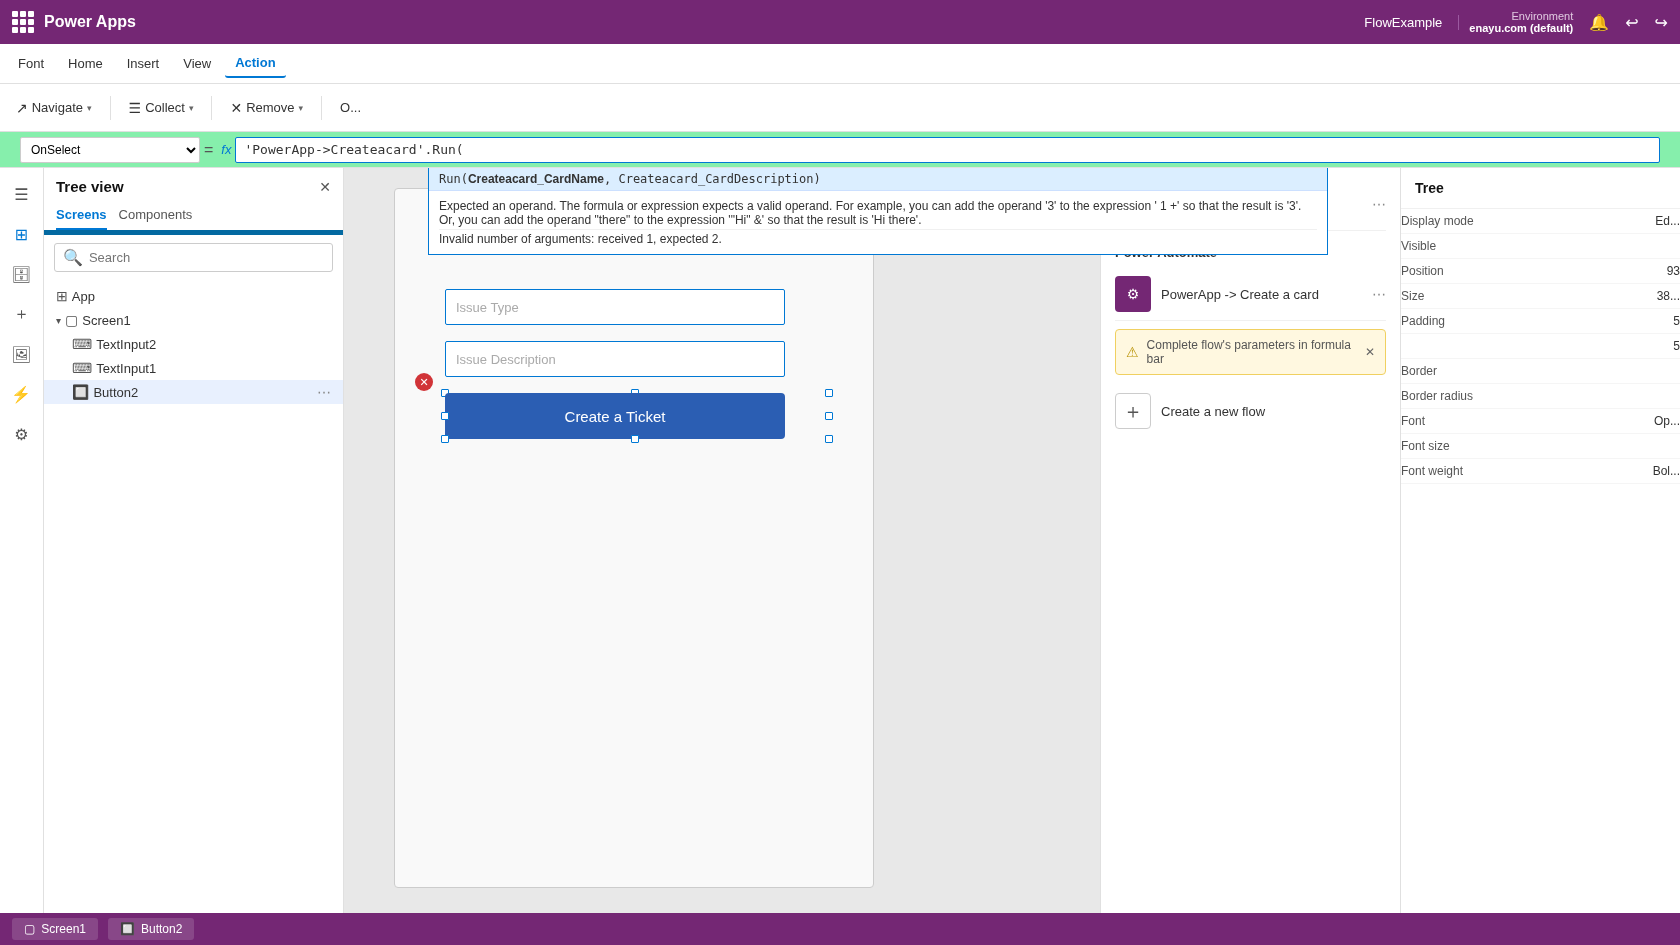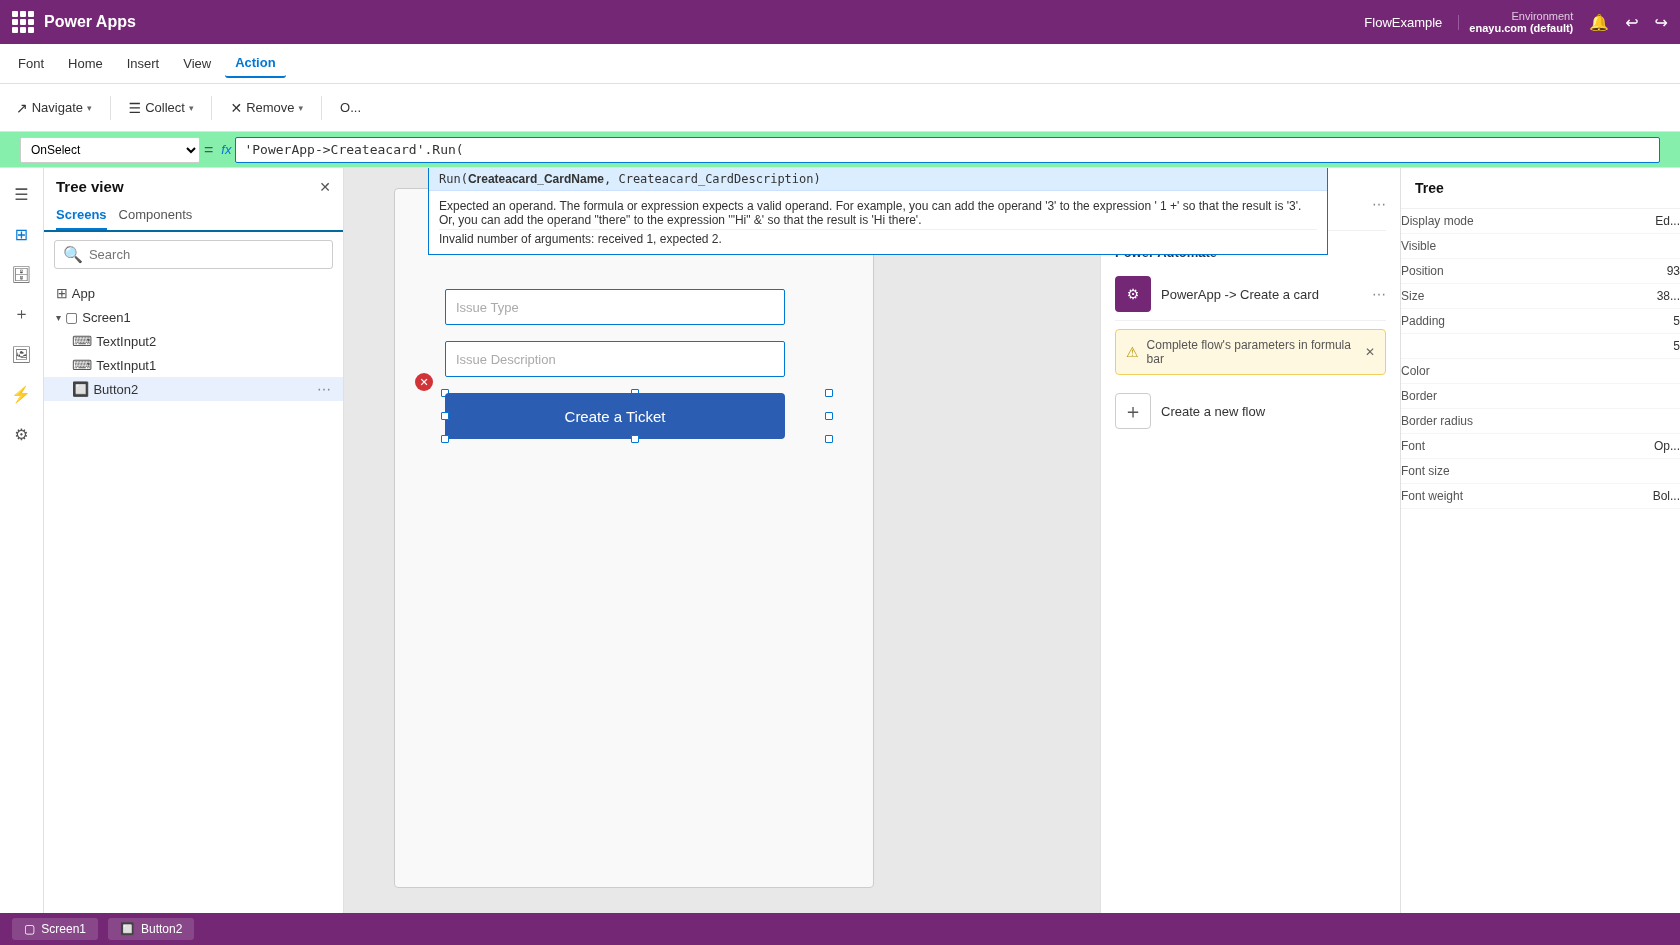--- a/index.html
+++ b/index.html
@@ -168,21 +168,21 @@
     .tree-panel-header {
       display: flex;
       align-items: center;
       justify-content: space-between;
       padding: 10px 12px 6px;
     }
     .tree-panel-title { font-size: 15px; font-weight: 600; color: #111; }
     .tree-panel-close { cursor: pointer; font-size: 14px; color: #555; }
     .tree-tabs {
       display: flex;
-      border-bottom: 2px solid #0369a1;
+      border-bottom: 5px solid #0369a1;
       padding: 0 12px;
       gap: 12px;
     }
     .tree-tab {
       padding: 6px 0;
       font-size: 13px;
       cursor: pointer;
       color: #555;
     }
     .tree-tab.active { color: #0078d4; border-bottom: 2px solid #0078d4; font-weight: 600; }
@@ -624,24 +624,20 @@
       </div>
       <div class="prop-row">
         <span class="prop-label">Padding</span>
         <span class="prop-value">5</span>
       </div>
       <div class="prop-row">
         <span class="prop-label"></span>
         <span class="prop-value">5</span>
       </div>
       <div class="prop-row">
-        <span class="prop-label">Color</span>
-        <span class="prop-value"></span>
-      </div>
-      <div class="prop-row">
         <span class="prop-label">Border</span>
         <span class="prop-value"></span>
       </div>
       <div class="prop-row">
         <span class="prop-label">Border radius</span>
         <span class="prop-value"></span>
       </div>
       <div class="prop-row">
         <span class="prop-label">Font</span>
         <span class="prop-value">Op...</span>

